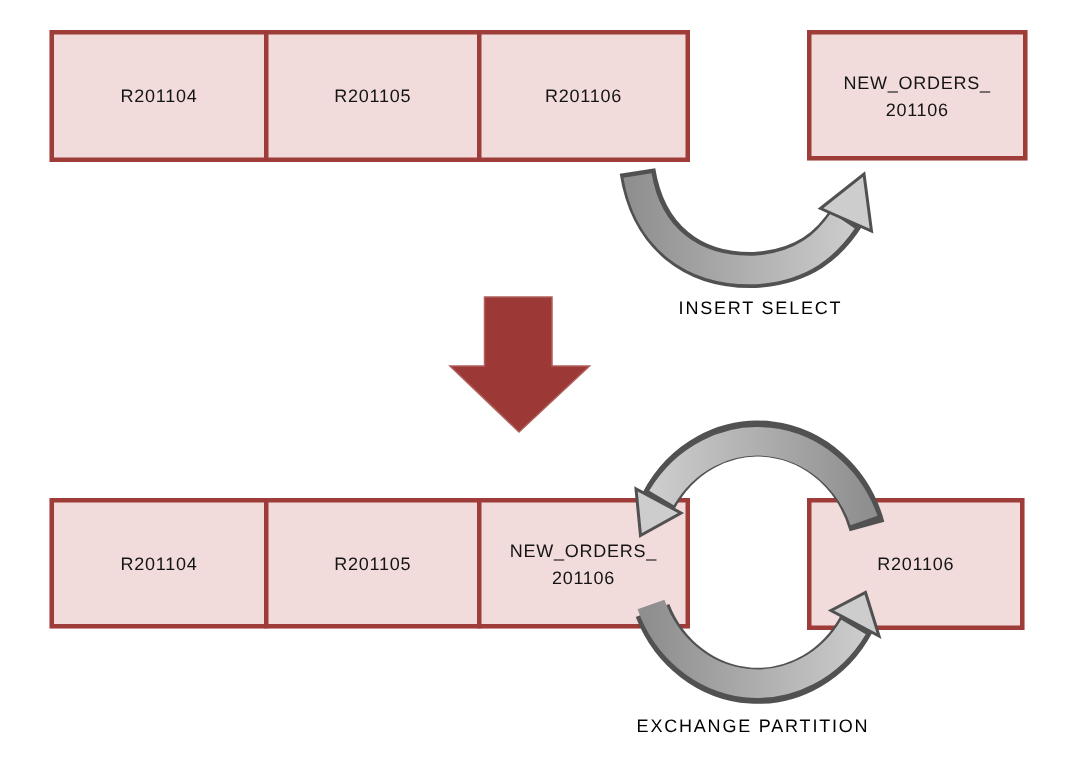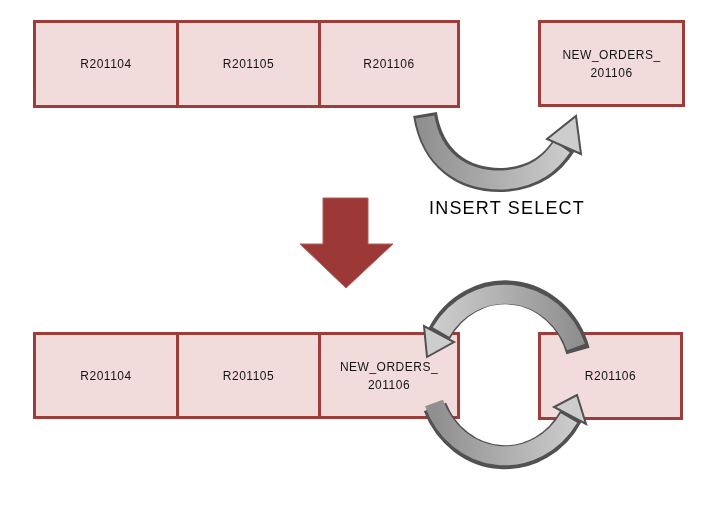--- a/index.html
+++ b/index.html
@@ -14,21 +14,21 @@
     display:flex;align-items:center;justify-content:center;
     text-align:center;
   }
   .pbox .lbl{
     font-size:12px;line-height:18px;color:#141414;letter-spacing:0.5px;
     white-space:nowrap;
   }
   .pbox .lbl span{display:block;}
   .op-label{
     position:absolute;width:220px;text-align:center;
-    font-size:18px;color:#000000;letter-spacing:1.2px;white-space:nowrap;
+    font-size:12px;color:#000000;letter-spacing:1.2px;white-space:nowrap;
   }
   .arrow-layer{
     position:absolute;left:0;top:0;width:710px;height:514px;pointer-events:none;
   }
 </style>
 </head>
 <body>
 
 <div class="canvas">
 
@@ -99,14 +99,15 @@
     </g>
 
     <g>
       <path d="M 435,407 A 76,82 0 0 0 571,416" fill="none" stroke="#515151" stroke-width="24"></path>
       <path d="M 434,403 A 76,82 0 0 0 569,418" fill="none" stroke="url(#gradBottom)" stroke-width="19"></path>
       <polygon points="577,395 586,424 554,407" fill="#cdcdcd" stroke="#515151" stroke-width="2"></polygon>
     </g>
   </svg>
 
   <div class="op-label" style="left:397px;top:198px">INSERT SELECT</div>
+  <div class="op-label" style="left:392px;top:477px">EXCHANGE PARTITION</div>
 
 </div>
 
 </body></html>

